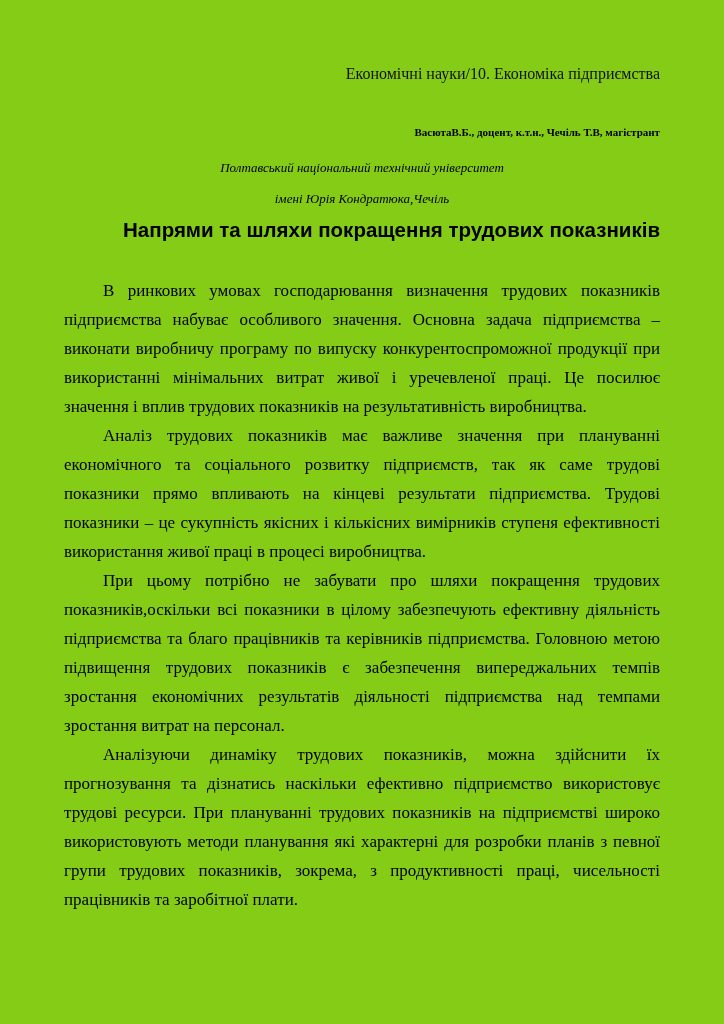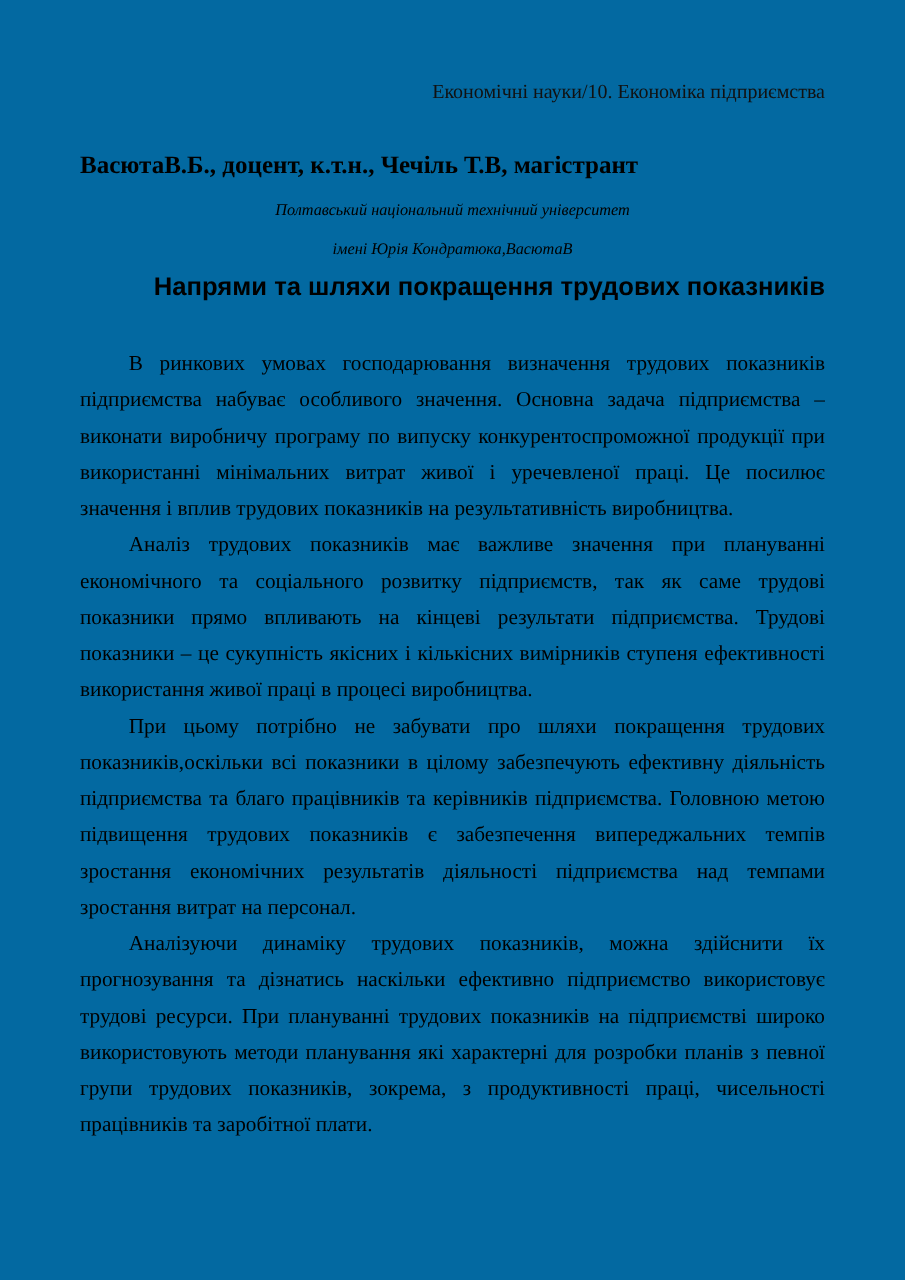--- a/index.html
+++ b/index.html
@@ -4,42 +4,42 @@
 <style>
   html, body {
     margin: 0;
     padding: 0;
     background: #ffffff;
   }
   .page {
     position: relative;
     width: 724px;
     height: 1024px;
-    background: #0369a1;
+    background: #84cc16;
     overflow: hidden;
     color: #0b0b0b;
   }
   .content {
     padding: 0 64px;
   }
   .header-line {
     margin-top: 64px;
     font-family: "Liberation Serif", "DejaVu Serif", serif;
     font-size: 16px;
     line-height: 20px;
     text-align: right;
     color: #111111;
   }
   .authors-line {
     margin-top: 36px;
     font-family: "Liberation Serif", "DejaVu Serif", serif;
     font-weight: bold;
-    font-size: 20px;
+    font-size: 11px;
     line-height: 25px;
-    text-align: left;
+    text-align: right;
     color: #000000;
   }
   .affiliation {
     margin-top: 7px;
     font-family: "Liberation Serif", "DejaVu Serif", serif;
     font-style: italic;
     font-size: 13px;
     line-height: 31px;
     text-align: center;
     color: #000000;
@@ -72,21 +72,21 @@
 
 <div class="page">
   <div class="content">
 
     <div class="header-line">Економічні науки/10. Економіка підприємства</div>
 
     <div class="authors-line">ВасютаВ.Б., доцент, к.т.н., Чечіль Т.В, магістрант</div>
 
     <div class="affiliation">
       <div>Полтавський національний технічний університет</div>
-      <div>імені Юрія Кондратюка,ВасютаВ</div>
+      <div>імені Юрія Кондратюка,Чечіль</div>
     </div>
 
     <div class="article-title">
       <div>Напрями та шляхи покращення трудових показників</div>
     </div>
 
     <div class="body-text">
       <p>В ринкових умовах господарювання визначення трудових показників підприємства набуває особливого значення. Основна задача підприємства – виконати виробничу програму по випуску конкурентоспроможної продукції при використанні мінімальних витрат живої і уречевленої праці. Це посилює значення і вплив трудових показників на результативність виробництва.</p>
       <p>Аналіз трудових показників має важливе значення при плануванні економічного та соціального розвитку підприємств, так як саме трудові показники прямо впливають на кінцеві результати підприємства. Трудові показники – це сукупність якісних і кількісних вимірників ступеня ефективності використання живої праці в процесі виробництва.</p>
       <p>При цьому потрібно не забувати про шляхи покращення трудових показників,оскільки всі показники в цілому забезпечують ефективну діяльність підприємства та благо працівників та керівників підприємства. Головною метою підвищення трудових показників є забезпечення випереджальних темпів зростання економічних результатів діяльності підприємства над темпами зростання витрат на персонал.</p>

